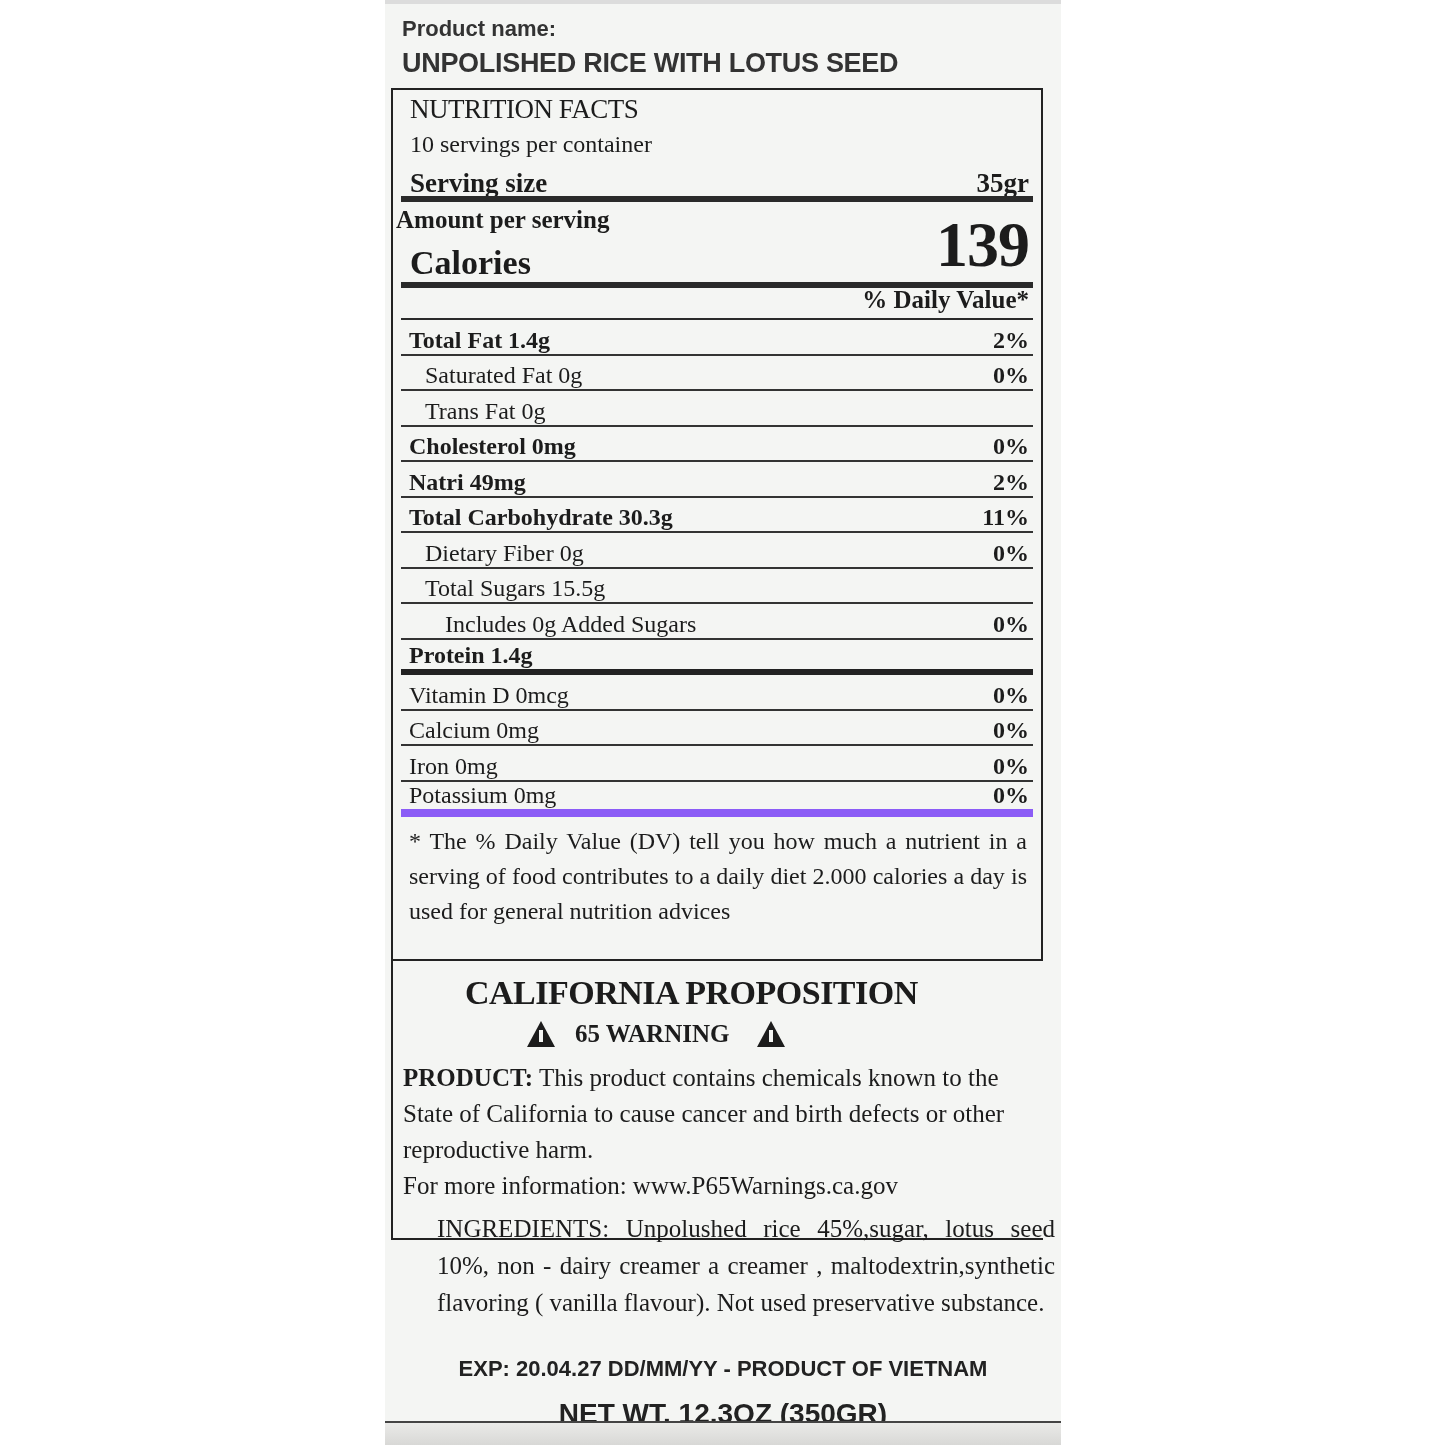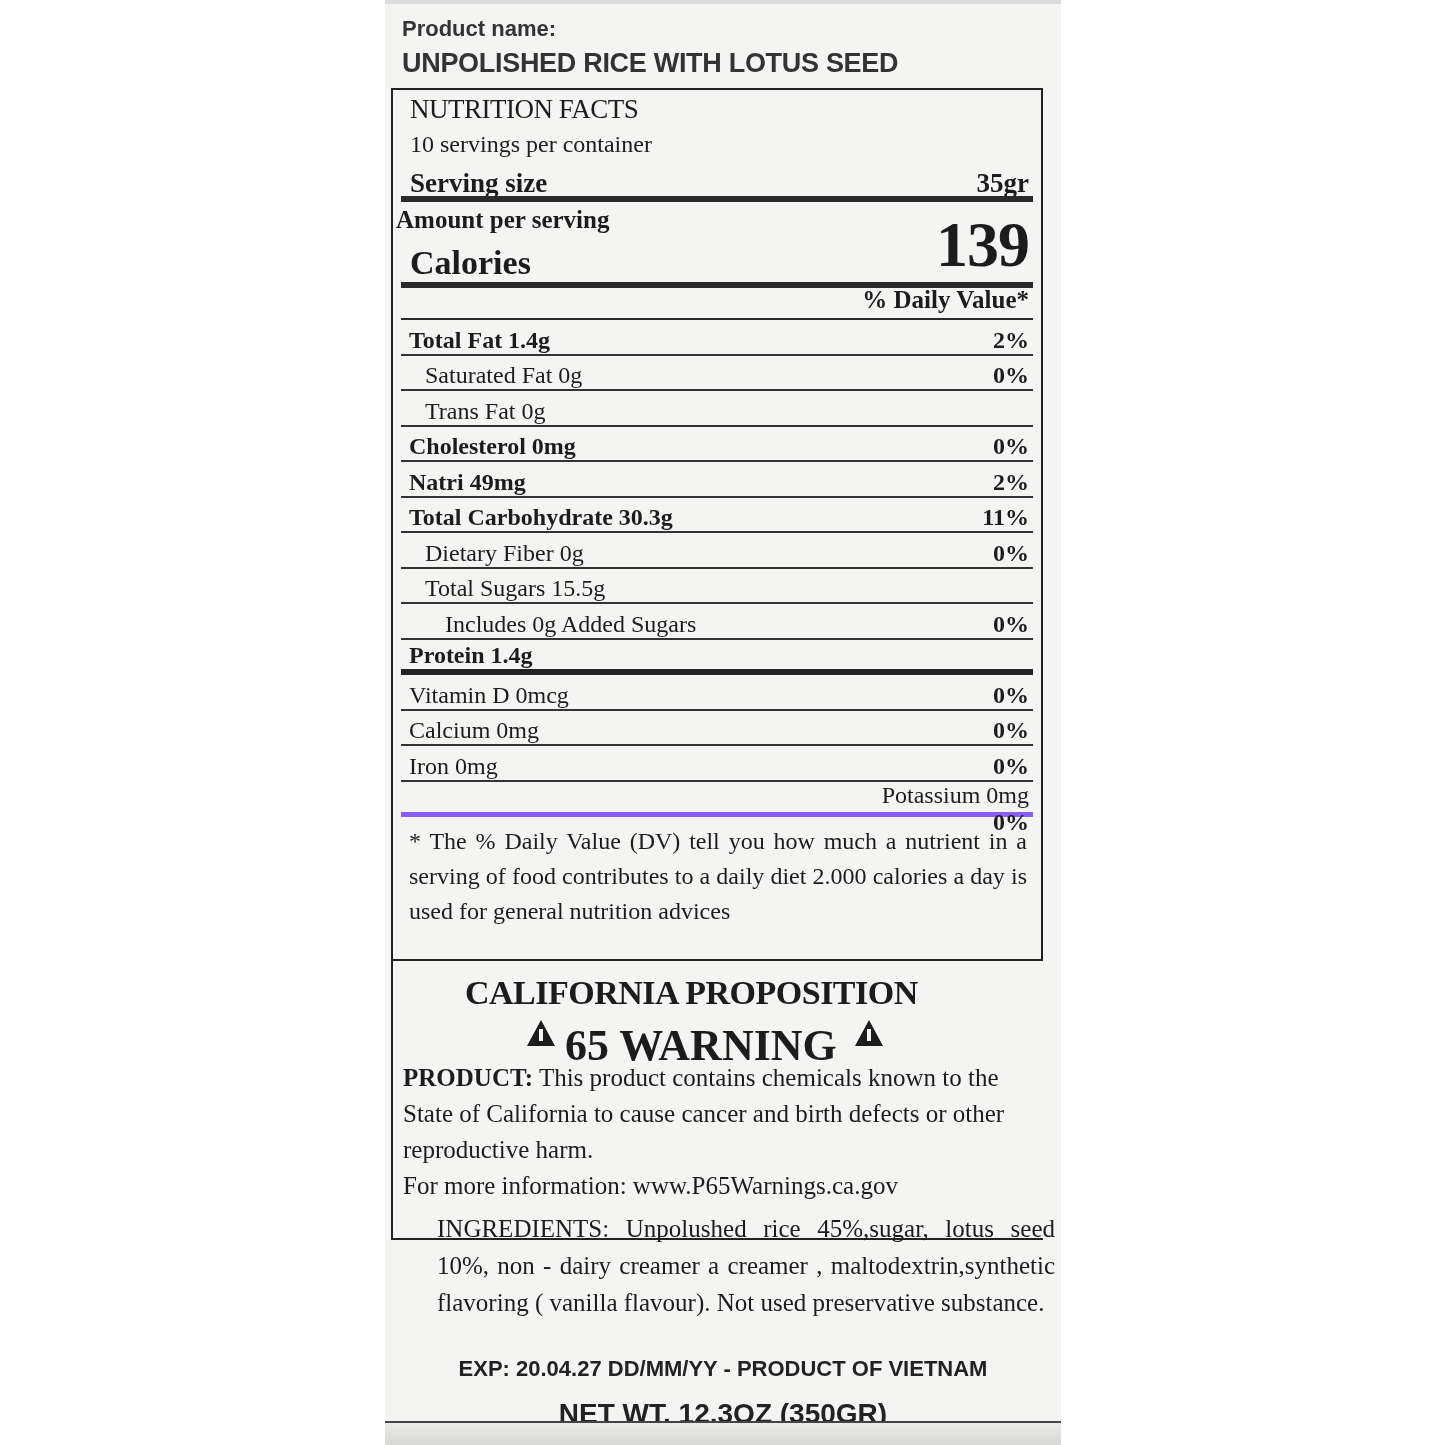--- a/index.html
+++ b/index.html
@@ -33,31 +33,31 @@
 
   .rows { position:absolute; left:8px; right:8px; top:230px; }
   .row {
     height:35.5px; border-bottom:2px solid #333; display:flex; justify-content:space-between;
     align-items:flex-end; font-size:24px; box-sizing:border-box; padding:0 4px 0 8px;
   }
   .row.bold-name .rname { font-weight:bold; }
   .row.ind1 .rname { padding-left:16px; }
   .row.ind2 .rname { padding-left:36px;margin-top:7px; }
   .row.protein { border-bottom:6px solid #222; }
-  .row.last { border-bottom:5px solid #8b5cf6;flex-direction:column; }
+  .row.last { border-bottom:8px solid #8b5cf6; }
   .rpct { font-weight:bold; }
 
   .footnote {
     position:absolute; left:16px; right:14px; top:734px; font-size:24px; line-height:35px;
     text-align:justify;
   }
 
   .p65 { position:absolute; left:6px; top:960px; width:652px; height:280px; border-left:2px solid #222; border-bottom:2px solid #222; box-sizing:border-box; }
   .p65-h1 { position:absolute; left:72px; top:14px; font-size:34px; font-weight:bold; letter-spacing:-0.5px; }
-  .p65-h2 { position:absolute; left:134px; top:60px; font-size:44px; font-weight:bold; display:flex; align-items:flex-start; gap:10px; }
+  .p65-h2 { position:absolute; left:134px; top:60px; font-size:25px; font-weight:bold; display:flex; align-items:center; gap:20px; }
   .tri { display:inline-block; width:0; height:0; border-left:14px solid transparent; border-right:14px solid transparent; border-bottom:26px solid #1c1c1c; position:relative; }
   .tri::after { content:""; position:absolute; left:-2px; top:9px; width:4px; height:12px; background:#f4f5f3; }
   .p65-body { position:absolute; left:10px; right:4px; top:100px; font-size:25px; line-height:36px; }
   .p65-body b { font-weight:bold; }
 
   .ingredients { position:absolute; left:12px; right:6px; top:1210px; font-size:25px; line-height:37px; text-align:justify; }
   .exp { position:absolute; left:0; right:0; top:1356px; text-align:center; font-size:22px; color:#222; }
   .netwt { position:absolute; left:0; right:0; top:1398px; text-align:center; font-size:28px; color:#222; }
 </style>
 </head>

